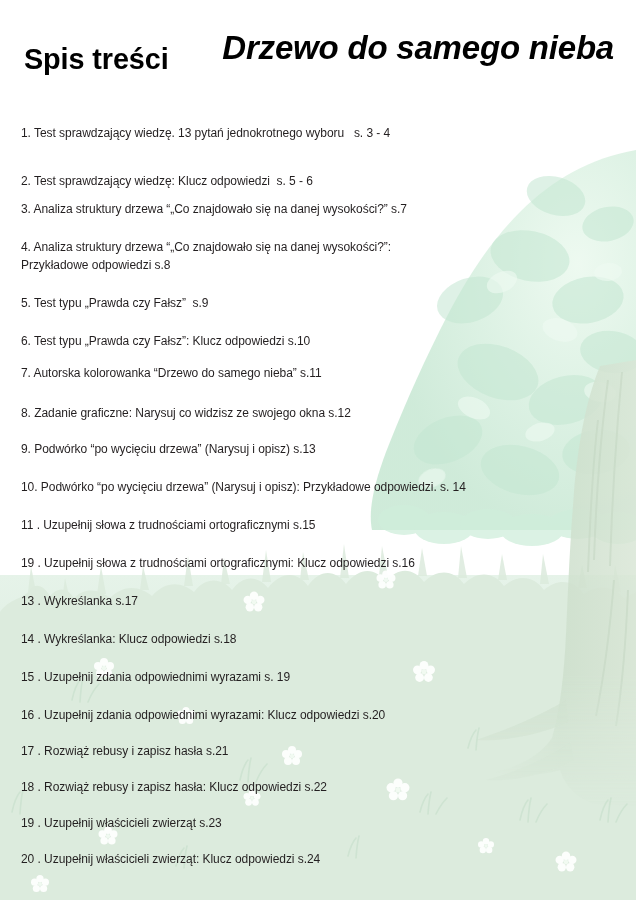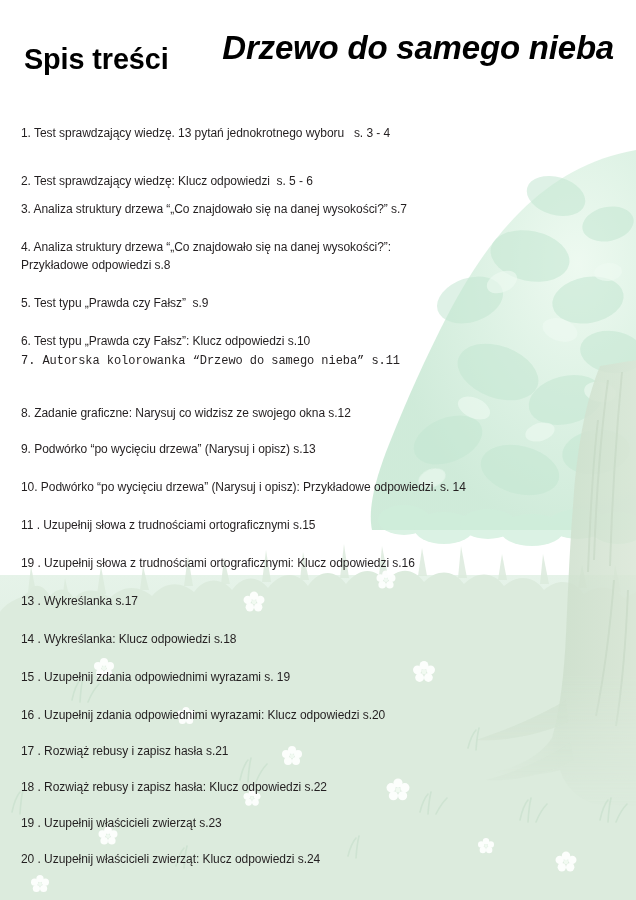--- a/index.html
+++ b/index.html
@@ -382,21 +382,21 @@
     </div>
 
     <ul class="toc-list" id="toc-list">
         <li class="toc-item" style="top: 12px;">1. Test sprawdzający wiedzę. 13 pytań jednokrotnego wyboru   s. 3 - 4</li>
         <li class="toc-item" style="top: 60px;">2. Test sprawdzający wiedzę: Klucz odpowiedzi  s. 5 - 6</li>
         <li class="toc-item" style="top: 88px;">3. Analiza struktury drzewa “„Co znajdowało się na danej wysokości?” s.7</li>
         <li class="toc-item" style="top: 126px;">4. Analiza struktury drzewa “„Co znajdowało się na danej wysokości?”:
 Przykładowe odpowiedzi s.8</li>
         <li class="toc-item" style="top: 182px;">5. Test typu „Prawda czy Fałsz”  s.9</li>
         <li class="toc-item" style="top: 220px;">6. Test typu „Prawda czy Fałsz”: Klucz odpowiedzi s.10</li>
-        <li class="toc-item" style="top: 240px; font-family: Liberation Mono, monospace;">7. Autorska kolorowanka “Drzewo do samego nieba” s.11</li>
+        <li class="toc-item" style="top: 252px;">7. Autorska kolorowanka “Drzewo do samego nieba” s.11</li>
         <li class="toc-item" style="top: 292px;">8. Zadanie graficzne: Narysuj co widzisz ze swojego okna s.12</li>
         <li class="toc-item" style="top: 328px;">9. Podwórko “po wycięciu drzewa” (Narysuj i opisz) s.13</li>
         <li class="toc-item" style="top: 366px;">10. Podwórko “po wycięciu drzewa” (Narysuj i opisz): Przykładowe odpowiedzi. s. 14</li>
         <li class="toc-item" style="top: 404px;">11 . Uzupełnij słowa z trudnościami ortograficznymi s.15</li>
         <li class="toc-item" style="top: 442px;">19 . Uzupełnij słowa z trudnościami ortograficznymi: Klucz odpowiedzi s.16</li>
         <li class="toc-item" style="top: 480px;">13 . Wykreślanka s.17</li>
         <li class="toc-item" style="top: 518px;">14 . Wykreślanka: Klucz odpowiedzi s.18</li>
         <li class="toc-item" style="top: 556px;">15 . Uzupełnij zdania odpowiednimi wyrazami s. 19</li>
         <li class="toc-item" style="top: 594px;">16 . Uzupełnij zdania odpowiednimi wyrazami: Klucz odpowiedzi s.20</li>
         <li class="toc-item" style="top: 630px;">17 . Rozwiąż rebusy i zapisz hasła s.21</li>

